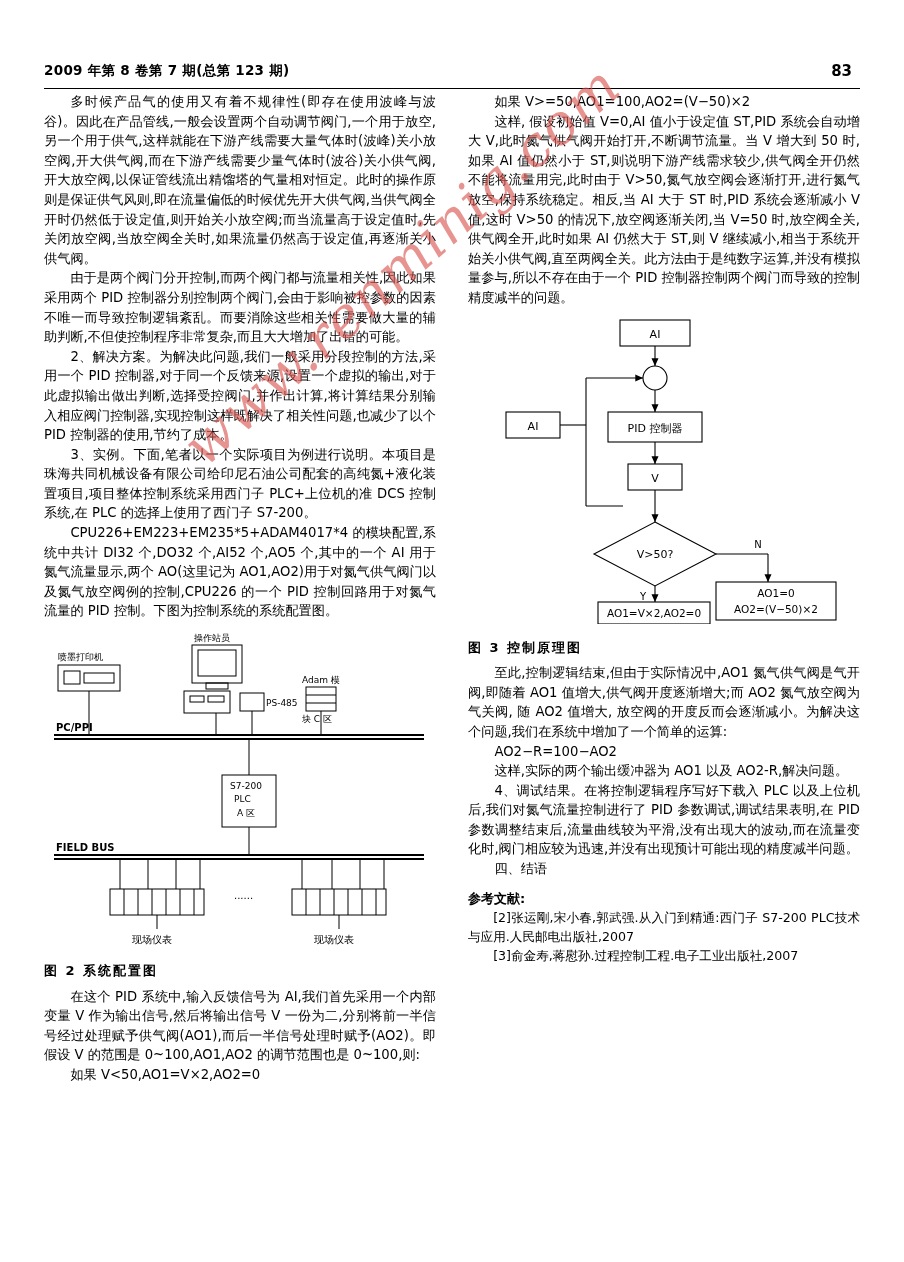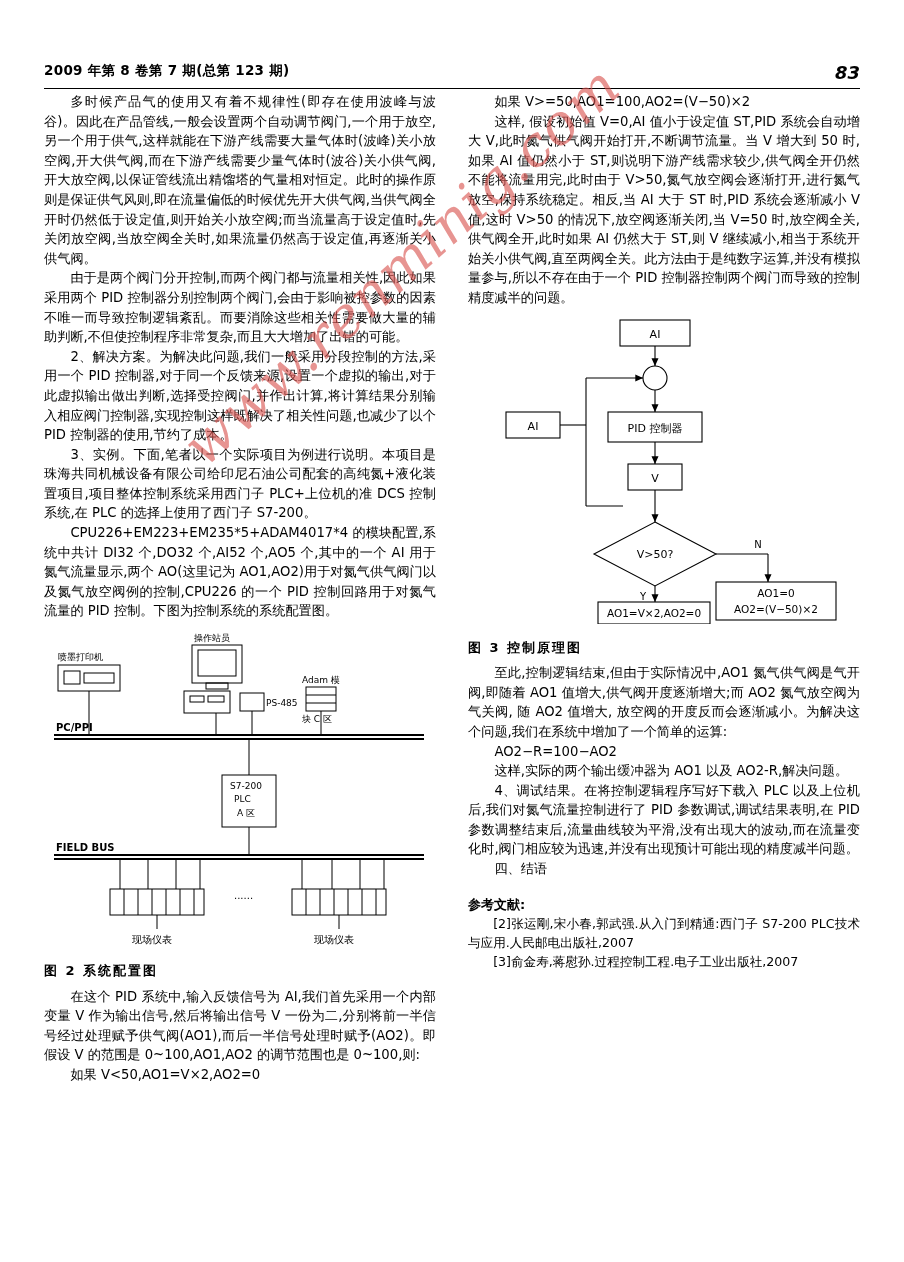--- a/index.html
+++ b/index.html
@@ -33,25 +33,24 @@
   .header-left {
     position: absolute;
     left: 0;
     top: 0;
     font-size: 13.5px;
     font-weight: bold;
     letter-spacing: 0.3px;
   }
   .header-right {
     position: absolute;
-    right: 0;
+    right: 8px;
     top: 0;
-    font-size: 18px;
+    font-size: 15px;
     font-weight: bold;
-    font-style: italic;
   }
   
   .col {
     position: absolute;
     top: 92px;
     width: 392px;
     font-size: 13.2px;
     line-height: 19.6px;
     text-align: justify;
   }
@@ -65,21 +64,21 @@
   .caption {
     text-align: left;
     font-weight: bold;
     font-size: 13px;
     margin: 4px 0 6px 0;
     letter-spacing: 2px;
   }
   .refs-title {
     font-weight: bold;
     font-size: 13px;
-    margin-top: 10px;
+    margin-top: 4px;
     border-top: 0;
   }
   .ref-item {
     text-indent: 2em;
     font-size: 12.6px;
     line-height: 19px;
   }
   
   .watermark {
     position: absolute;

